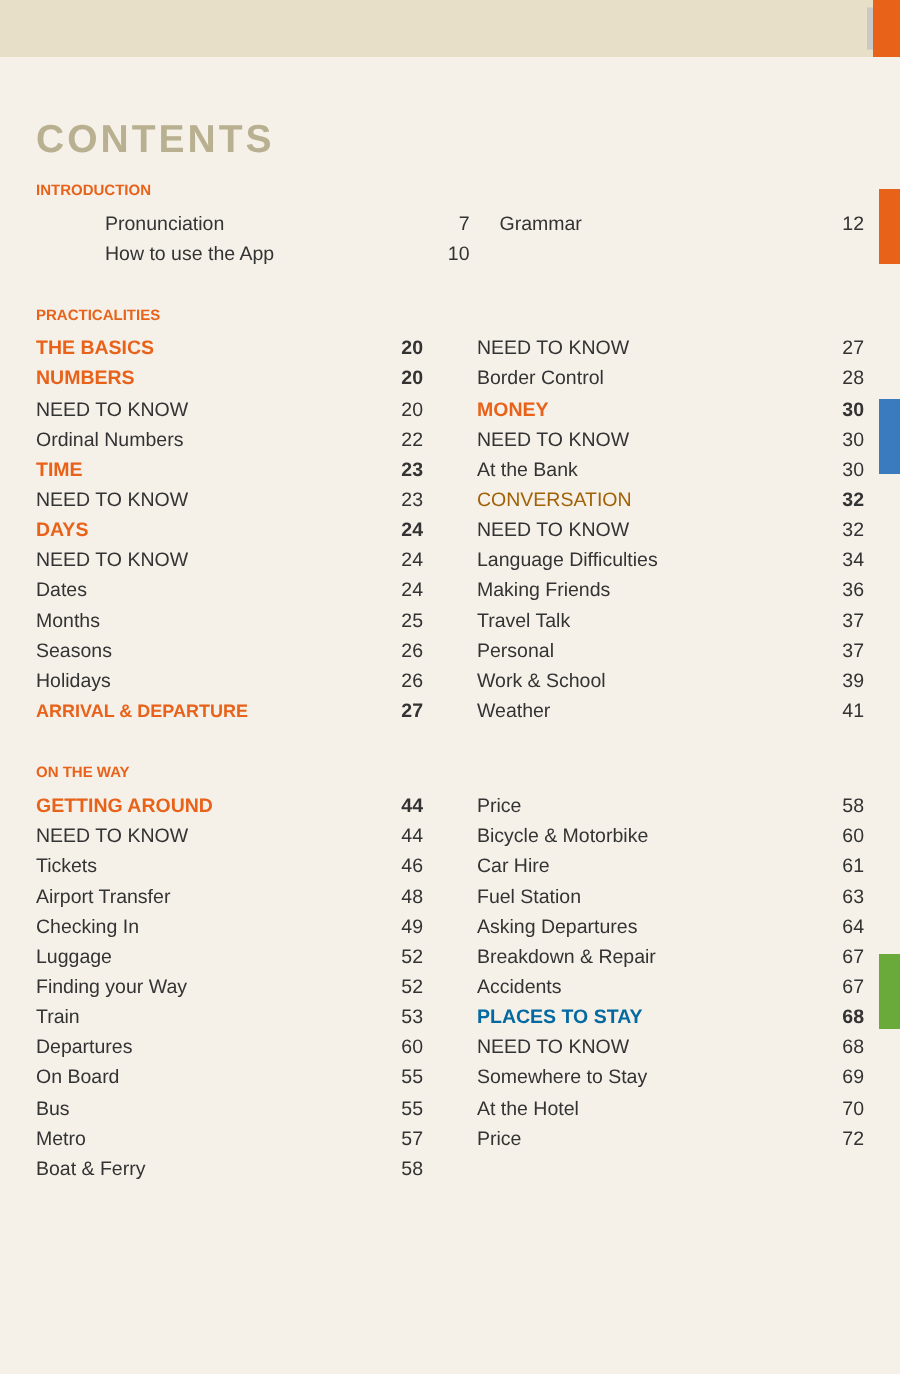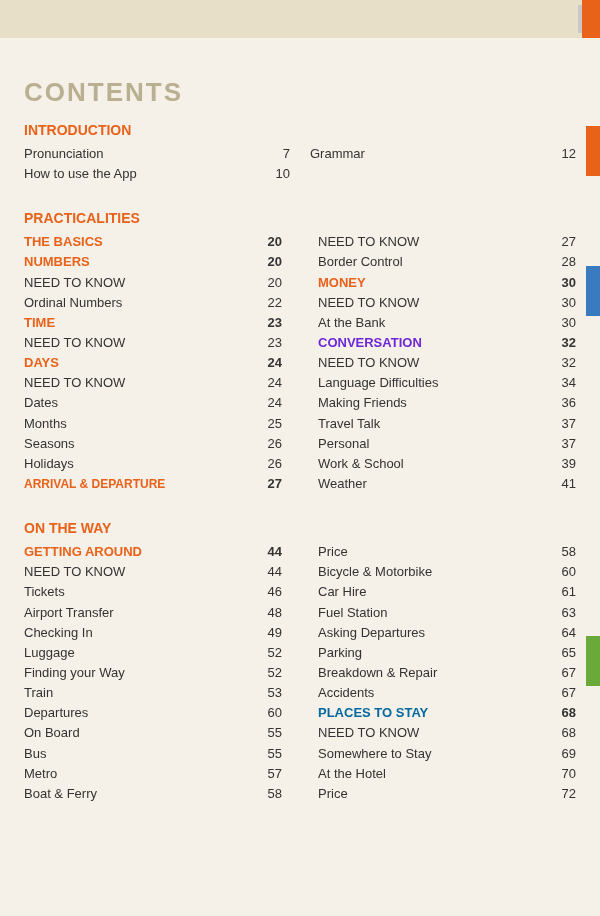--- a/index.html
+++ b/index.html
@@ -87,21 +87,21 @@
       font-size: 26px;
       font-weight: 900;
       color: #b8b090;
       letter-spacing: 2px;
       margin-bottom: 14px;
       text-transform: uppercase;
       margin-top: 21px;
     }
 
     .section-heading {
-      font-size: 14px;
+      font-size: 10px;
       font-weight: bold;
       color: #e8621a;
       margin-top: 10px;
       margin-bottom: 6px;
       text-transform: uppercase;
     }
 
     .two-col {
       display: flex;
       gap: 16px;
@@ -128,22 +128,22 @@
       color: #333;
     }
 
     .toc-label.highlight-orange {
       color: #e8621a;
       font-weight: bold;
       text-transform: uppercase;
     }
 
     .toc-label.highlight-blue {
-      color: #6d28d9;
-      font-weight: bold;
+      color: #a16207;
+      font-weight: normal;
       text-transform: uppercase;
     }
 
     .toc-label.highlight-green {
       color: #0369a1;
       font-weight: bold;
       text-transform: uppercase;
     }
 
     .toc-num {
@@ -161,20 +161,21 @@
       height: 16px;
     }
 
     .intro-rows {
       display: flex;
       gap: 0;
     }
 
     .intro-left {
       flex: 1;
+      margin-left: 46px;
     }
 
     .intro-right {
       flex: 1;
       padding-left: 20px;
     }
   </style>
 </head>
 <body>
 
@@ -411,24 +412,20 @@
       </div>
       <div class="toc-row">
         <span class="toc-label">Fuel Station</span>
         <span class="toc-num">63</span>
       </div>
       <div class="toc-row">
         <span class="toc-label">Asking Departures</span>
         <span class="toc-num">64</span>
       </div>
       <div class="toc-row">
-        <span class="toc-label">Parking</span>
-        <span class="toc-num">65</span>
-      </div>
-      <div class="toc-row">
         <span class="toc-label">Breakdown &amp; Repair</span>
         <span class="toc-num">67</span>
       </div>
       <div class="toc-row">
         <span class="toc-label">Accidents</span>
         <span class="toc-num">67</span>
       </div>
       <div class="toc-row">
         <span class="toc-label highlight-green">PLACES TO STAY</span>
         <span class="toc-num bold">68</span>

